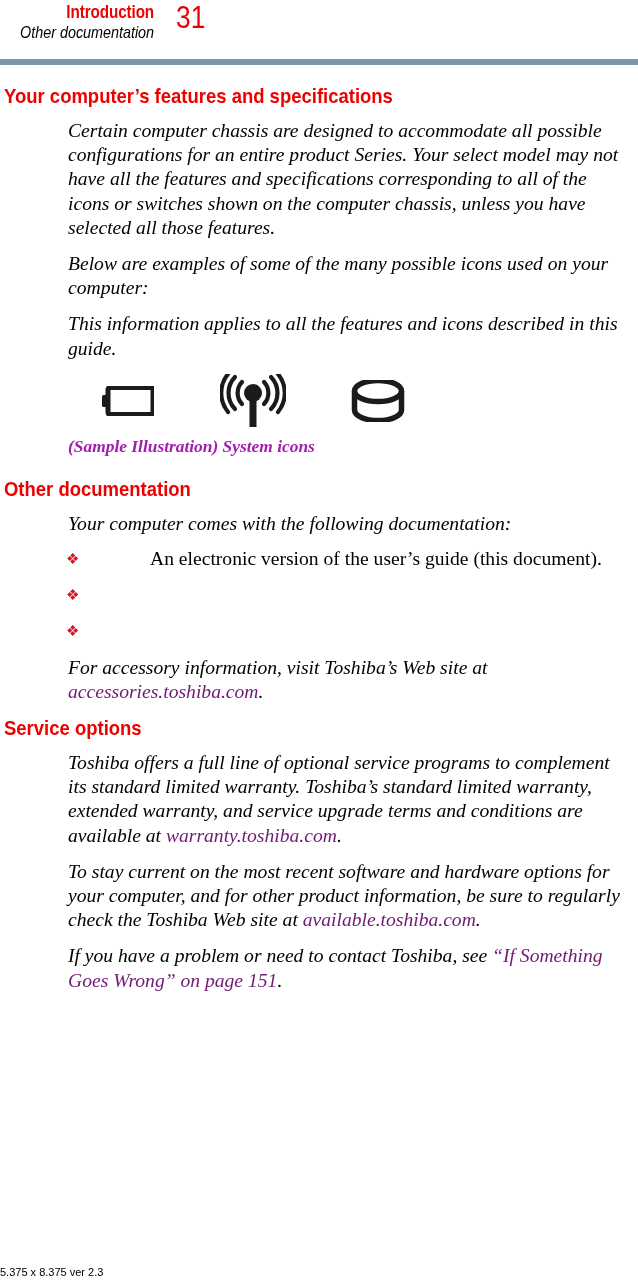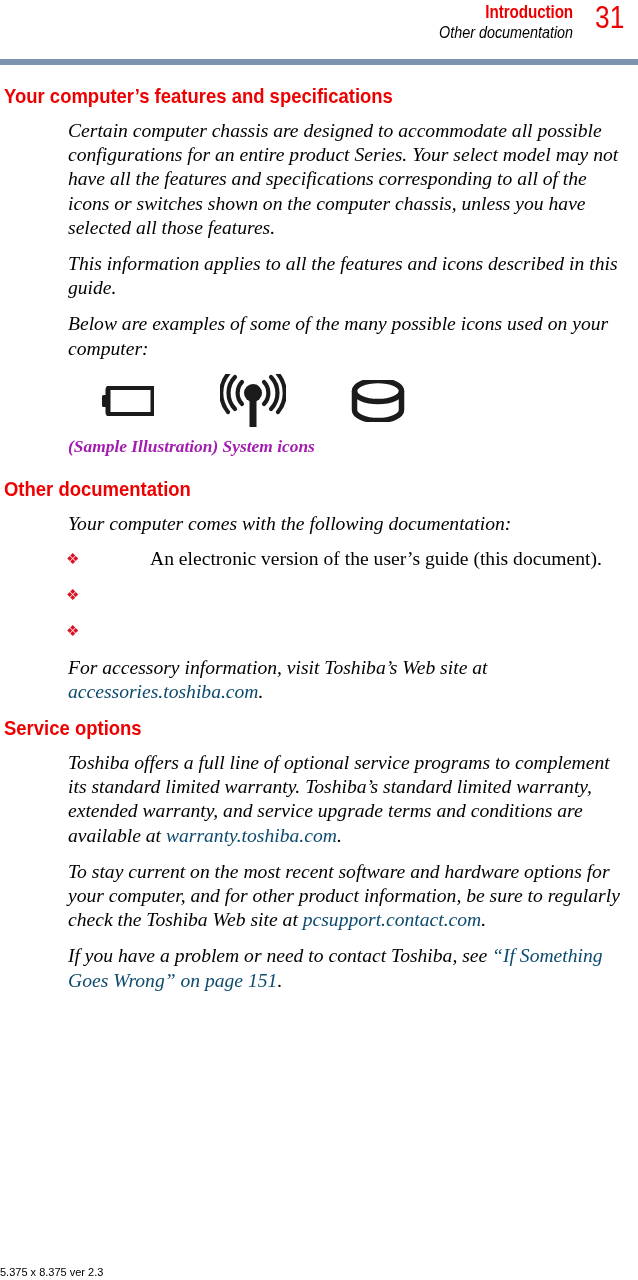--- a/index.html
+++ b/index.html
@@ -21,22 +21,21 @@
     position: absolute;
     top: 0;
     left: 0;
     width: 638px;
     padding-top: 2px;
     box-sizing: border-box;
   }
   .hdr-row {
     display: flex;
     align-items: flex-start;
-    justify-content: flex-end;
-    padding-right: 3px;
+    padding-right: 22px;
   }
   .hdr-lines {
     text-align: right;
     padding-right: 22px;
     padding-top: 1px;
   }
   .hdr-chapter {
     font-family: "Liberation Sans Narrow", "Liberation Sans", sans-serif;
     font-weight: bold;
     font-size: 17.5px;
@@ -129,21 +128,21 @@
   }
   .li-text {
     font-size: 19.6px;
     line-height: 24.2px;
     flex: 1 1 auto;
     padding-right: 4px;
     margin-left: 40px;
   }
 
   a.doclink, .doclink {
-    color: #0c4a6e;
+    color: #701a75;
     text-decoration: none;
   }
 
   
   .icon-row {
     margin: 14px 0 4px 68px;
     height: 56px;
     display: flex;
     align-items: center;
   }
@@ -192,23 +191,23 @@
   </div>
 </div>
 <div class="hdr-rule"></div>
 
 <div class="content">
 
   <h1 class="sec-head">Your computer’s features and specifications</h1>
 
   <p class="body">Certain computer chassis are designed to accommodate all possible configurations for an entire product Series. Your select model may not have all the features and specifications corresponding to all of the icons or switches shown on the computer chassis, unless you have selected all those features.</p>
 
+  <p class="body">Below are examples of some of the many possible icons used on your computer:</p>
+
   <p class="body">This information applies to all the features and icons described in this guide.</p>
-
-  <p class="body">Below are examples of some of the many possible icons used on your computer:</p>
 
   <div class="icon-row">
 
     <div class="icon-slot slot-battery">
       <span>
         <svg width="52" height="30" viewBox="0 0 52 30" aria-hidden="true">
           <rect x="6" y="1.5" width="45" height="27" rx="2" ry="2" fill="none" stroke="#1b1b1b" stroke-width="5"></rect>
           <rect x="0" y="9" width="7" height="12" rx="1.5" ry="1.5" fill="#1b1b1b"></rect>
         </svg>
       </span>
@@ -269,21 +268,21 @@
     <span>For accessory information, visit Toshiba’s Web site at </span><a class="doclink" href="#">accessories.toshiba.com</a><span>.</span>
   </p>
 
   <h1 class="sec-head">Service options</h1>
 
   <p class="body">
     <span>Toshiba offers a full line of optional service programs to complement its standard limited warranty. Toshiba’s standard limited warranty, extended warranty, and service upgrade terms and conditions are available at </span><a class="doclink" href="#">warranty.toshiba.com</a><span>.</span>
   </p>
 
   <p class="body">
-    <span>To stay current on the most recent software and hardware options for your computer, and for other product information, be sure to regularly check the Toshiba Web site at </span><a class="doclink" href="#">pcsupport.contact.com</a><span>.</span>
+    <span>To stay current on the most recent software and hardware options for your computer, and for other product information, be sure to regularly check the Toshiba Web site at </span><a class="doclink" href="#">available.toshiba.com</a><span>.</span>
   </p>
 
   <p class="body">
     <span>If you have a problem or need to contact Toshiba, see </span><a class="doclink" href="#">“If Something Goes Wrong” on page 151</a><span>.</span>
   </p>
 
 </div>
 
 <div class="page-footer">
   <span>5.375 x 8.375 ver 2.3</span>

